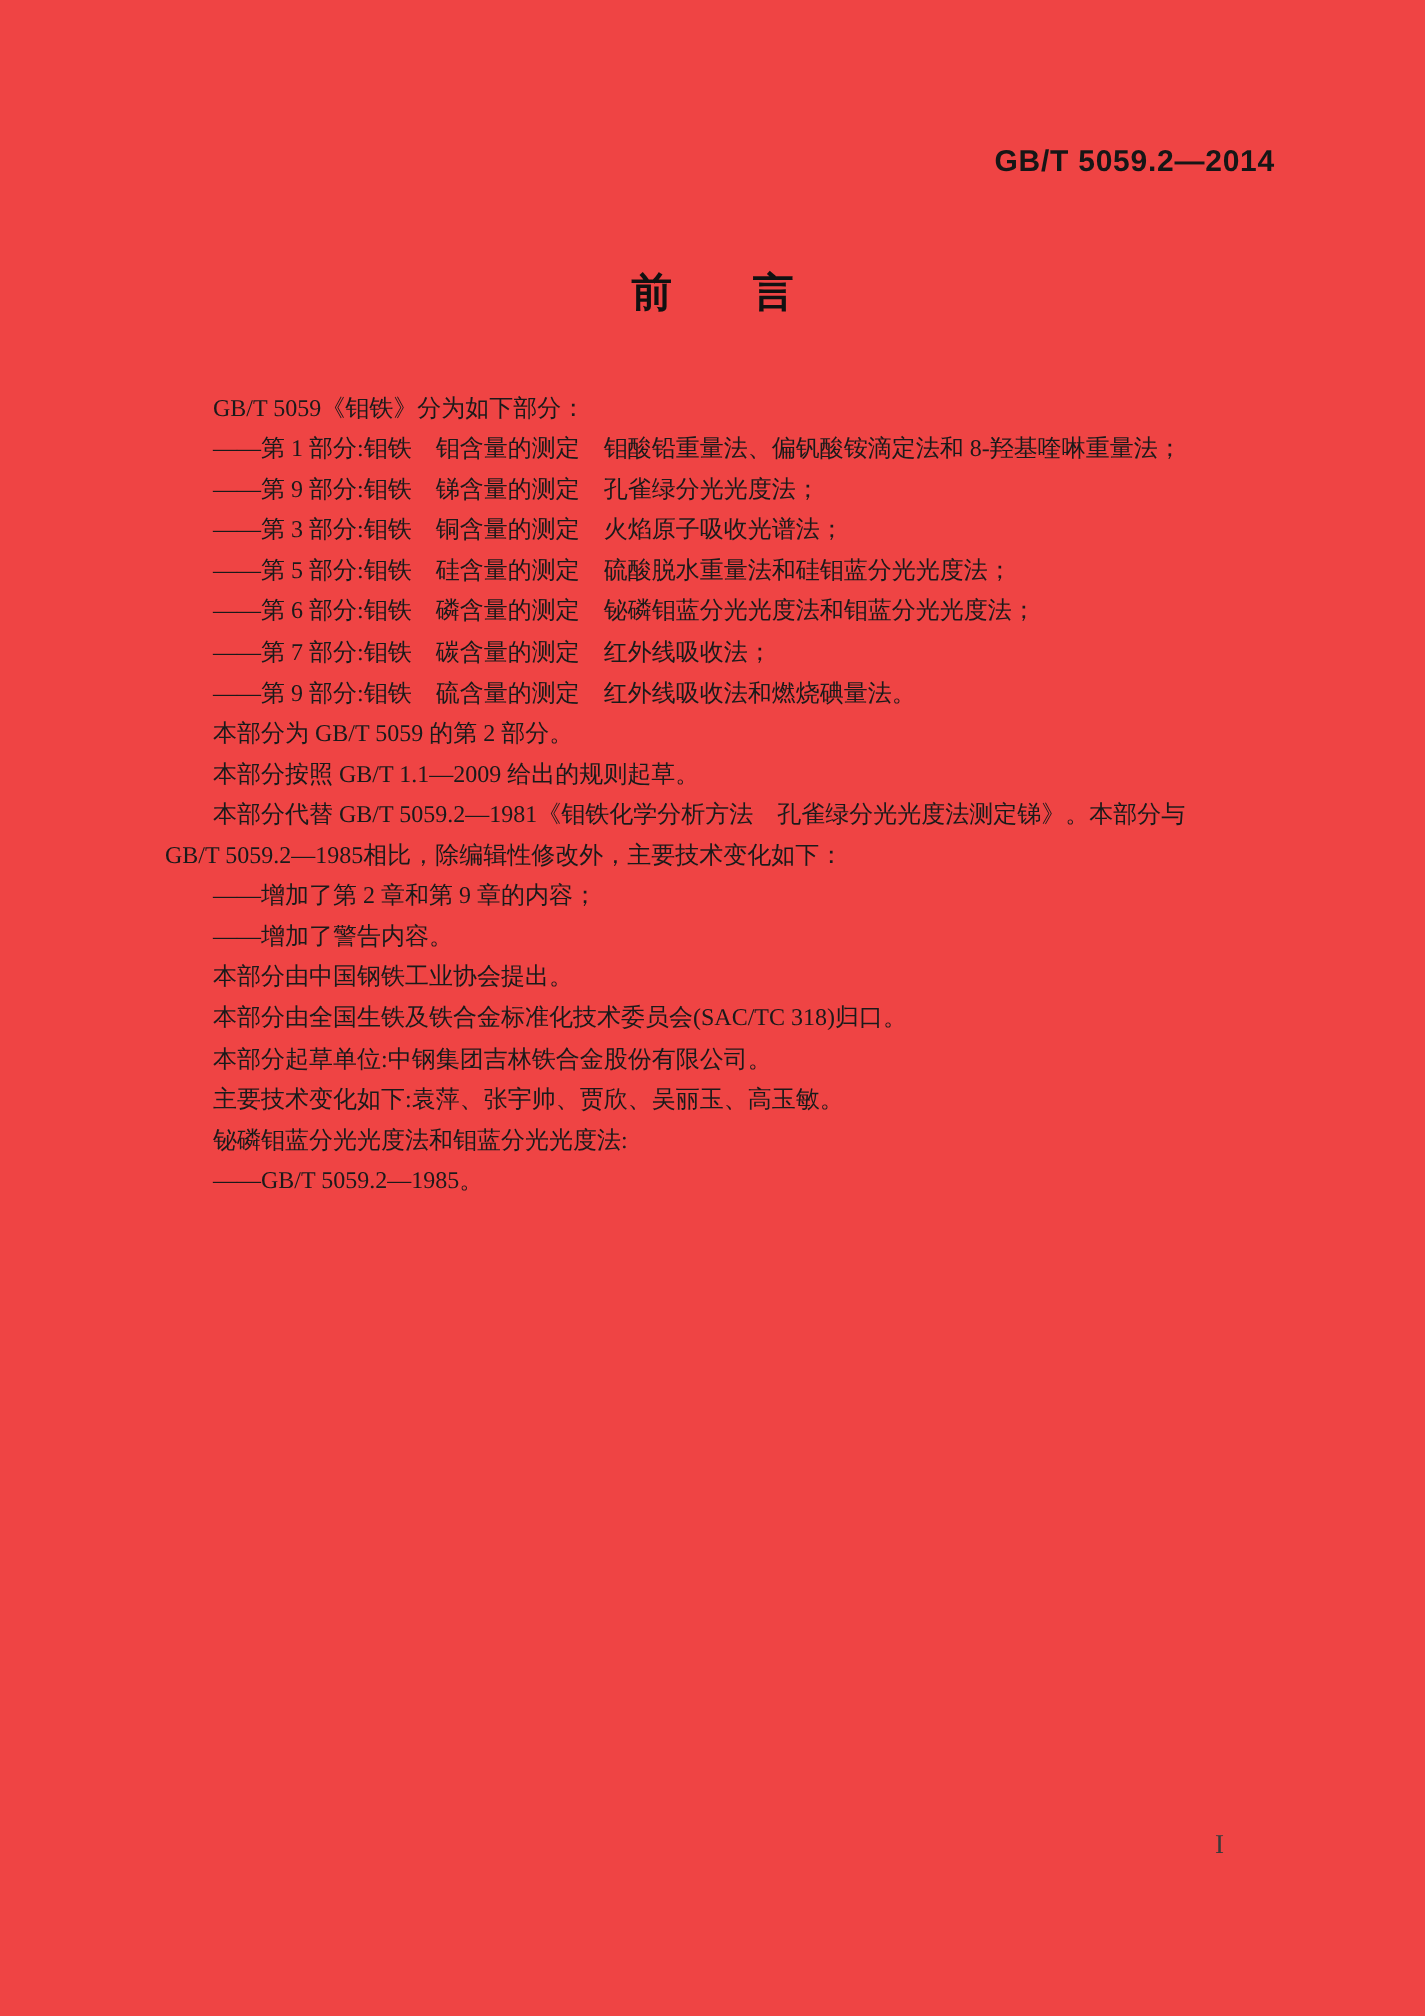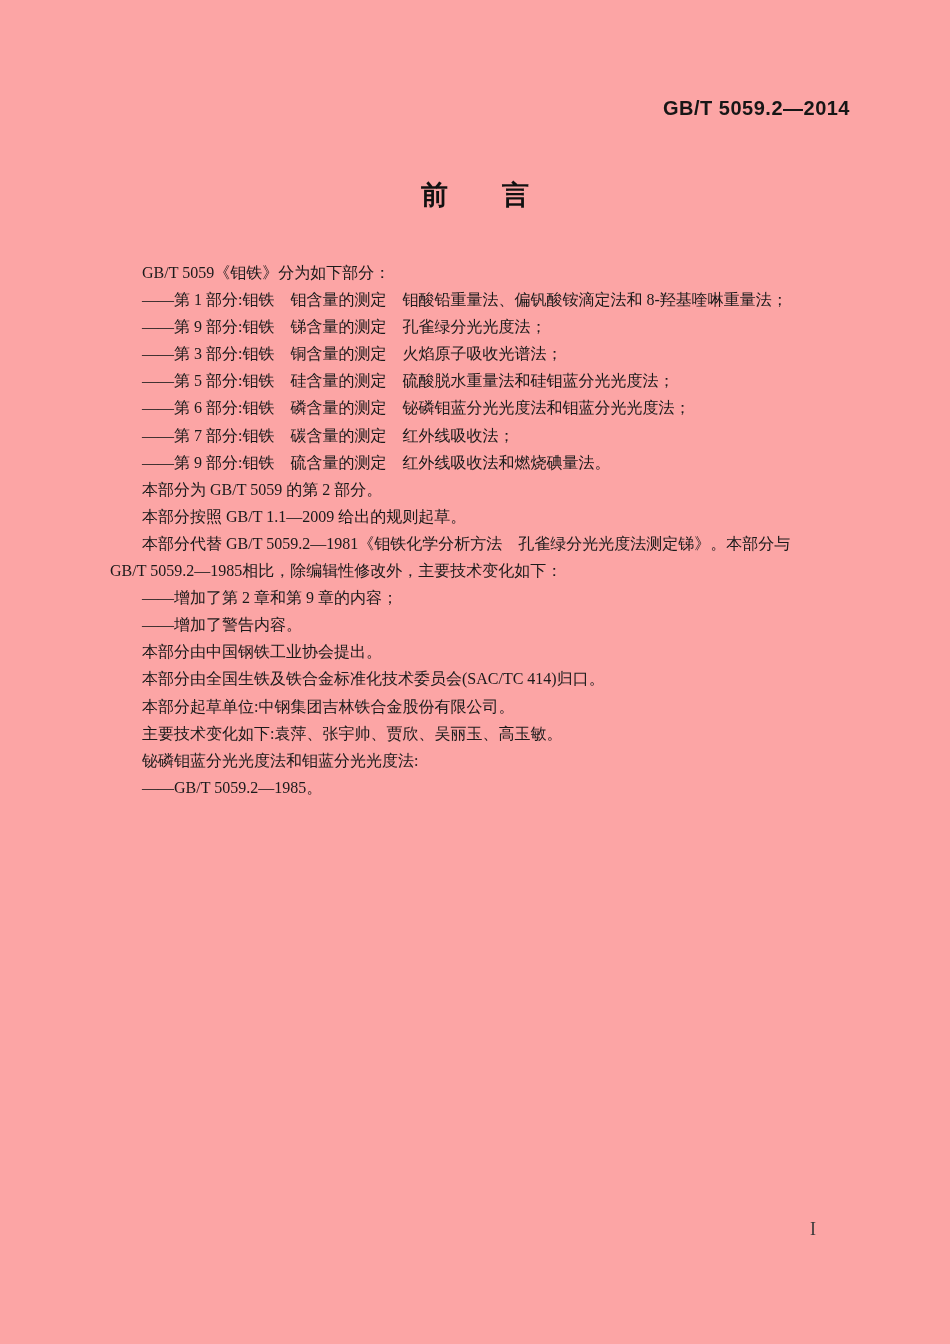--- a/index.html
+++ b/index.html
@@ -4,21 +4,21 @@
 <style>
   html, body {
     margin: 0;
     padding: 0;
     background: #ffffff;
   }
   #page {
     position: relative;
     width: 950px;
     height: 1344px;
-    background: #fca5a5;
+    background: #ef4444;
     overflow: hidden;
     font-family: "Liberation Serif", "DejaVu Serif", serif;
     color: #1c1c1c;
   }
   .std-number {
     position: absolute;
     top: 97px;
     right: 100px;
     font-family: "Liberation Sans", "DejaVu Sans", sans-serif;
     font-weight: bold;
@@ -84,21 +84,21 @@
       <p class="fw-line indent">——第 6 部分:钼铁　磷含量的测定　铋磷钼蓝分光光度法和钼蓝分光光度法；</p>
       <p class="fw-line indent">——第 7 部分:钼铁　碳含量的测定　红外线吸收法；</p>
       <p class="fw-line indent">——第 9 部分:钼铁　硫含量的测定　红外线吸收法和燃烧碘量法。</p>
       <p class="fw-line indent">本部分为 GB/T 5059 的第 2 部分。</p>
       <p class="fw-line indent">本部分按照 GB/T 1.1—2009 给出的规则起草。</p>
       <p class="fw-line indent">本部分代替 GB/T 5059.2—1981《钼铁化学分析方法　孔雀绿分光光度法测定锑》。本部分与</p>
       <p class="fw-line">GB/T 5059.2—1985相比，除编辑性修改外，主要技术变化如下：</p>
       <p class="fw-line indent">——增加了第 2 章和第 9 章的内容；</p>
       <p class="fw-line indent">——增加了警告内容。</p>
       <p class="fw-line indent">本部分由中国钢铁工业协会提出。</p>
-      <p class="fw-line indent">本部分由全国生铁及铁合金标准化技术委员会(SAC/TC 414)归口。</p>
+      <p class="fw-line indent">本部分由全国生铁及铁合金标准化技术委员会(SAC/TC 318)归口。</p>
       <p class="fw-line indent">本部分起草单位:中钢集团吉林铁合金股份有限公司。</p>
       <p class="fw-line indent">主要技术变化如下:袁萍、张宇帅、贾欣、吴丽玉、高玉敏。</p>
       <p class="fw-line indent">铋磷钼蓝分光光度法和钼蓝分光光度法:</p>
       <p class="fw-line indent">——GB/T 5059.2—1985。</p>
     </div>
 
   <div class="page-number">I</div>
 
 </div>
 

